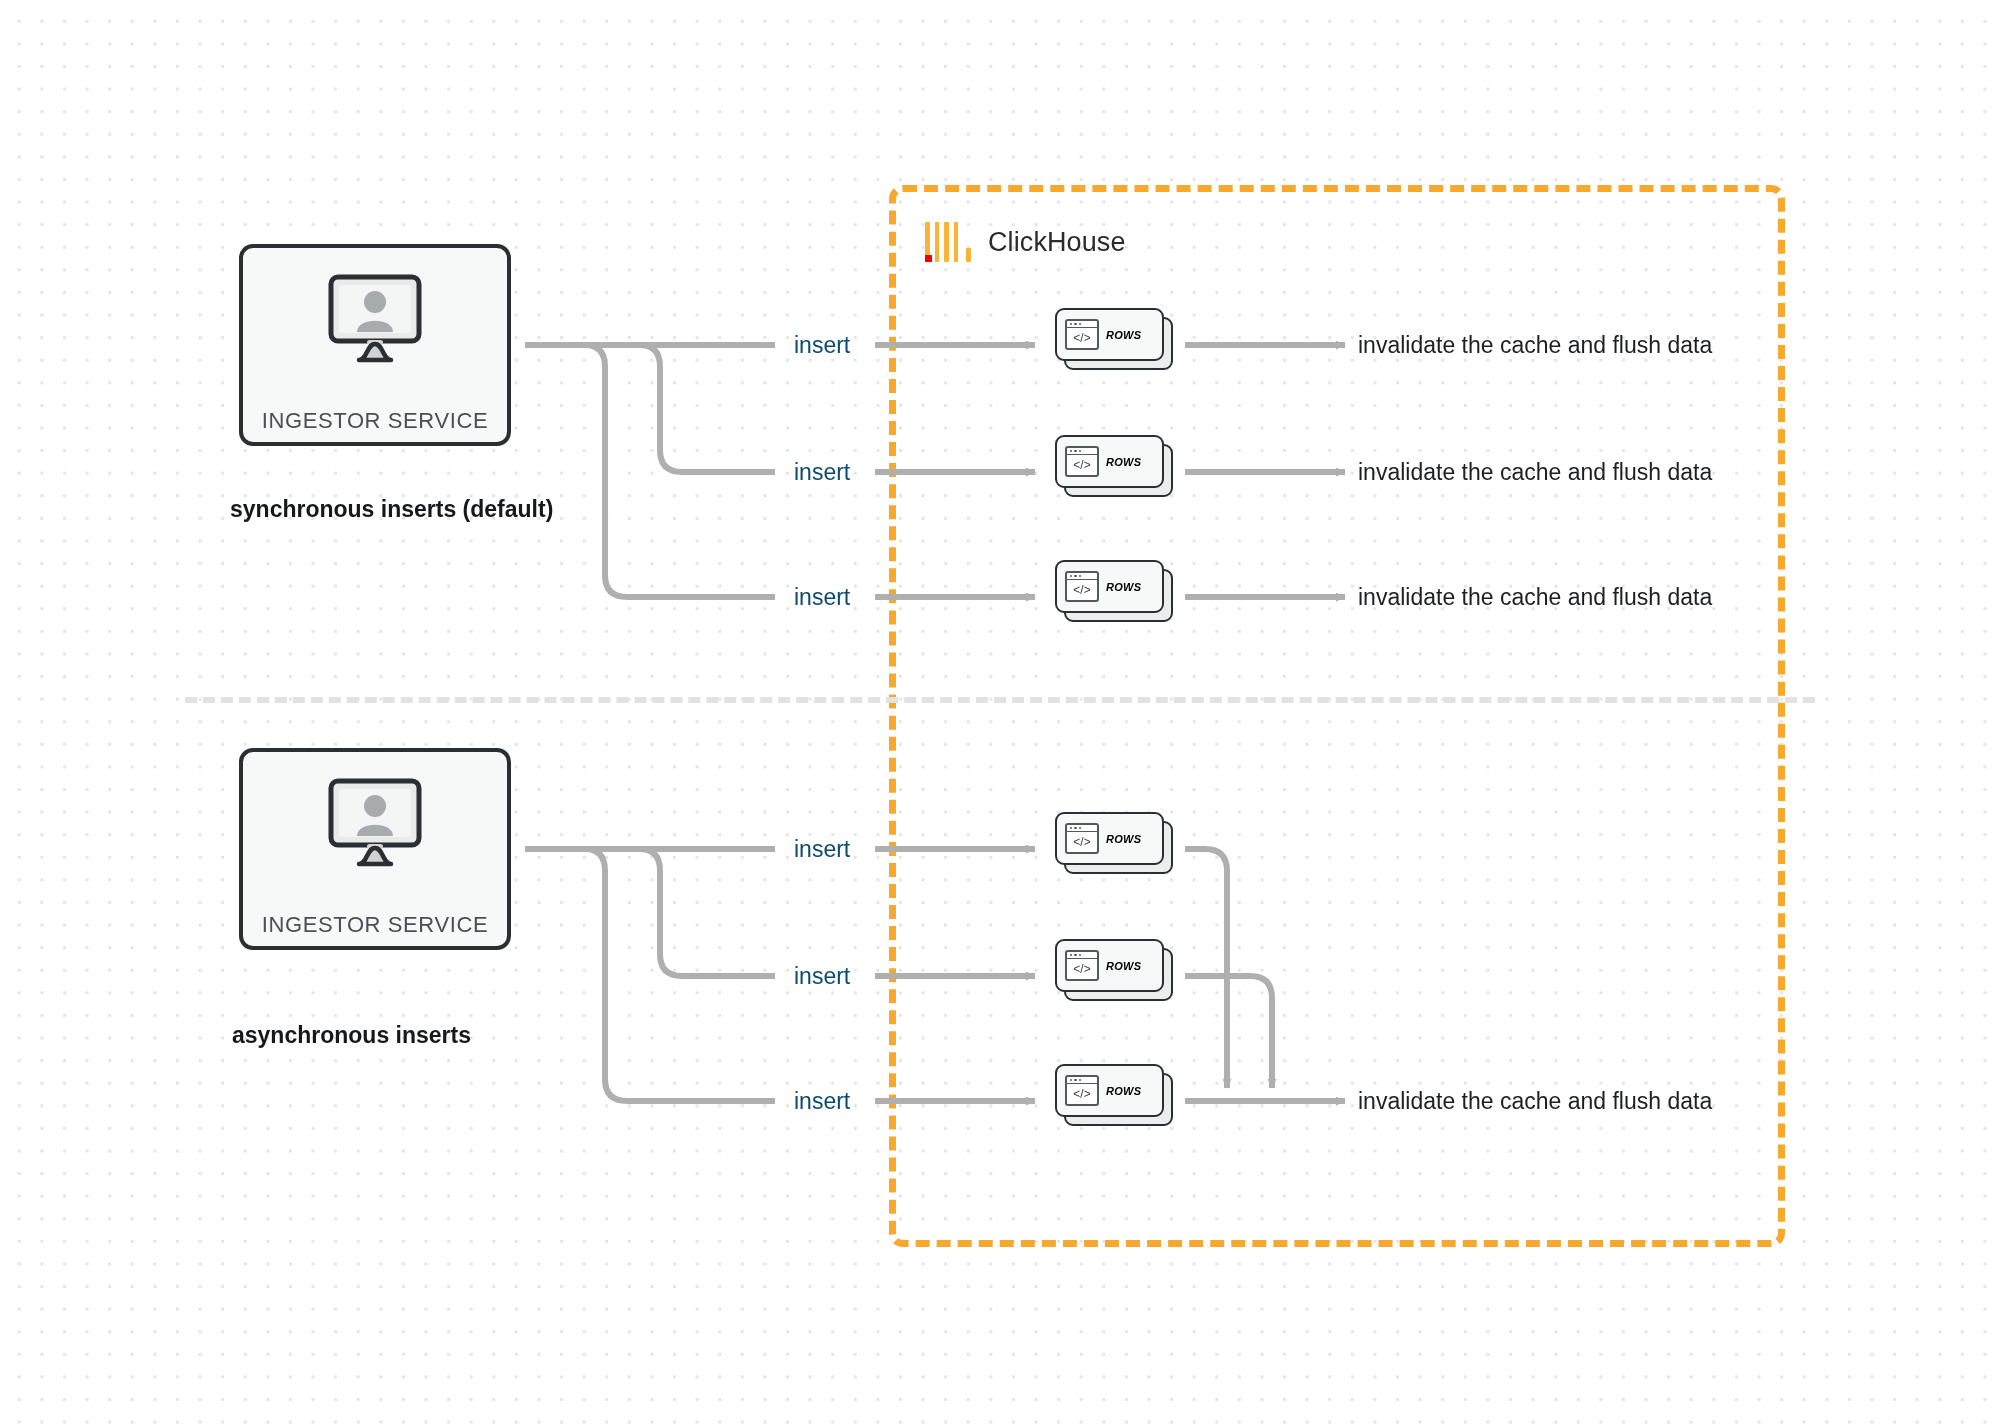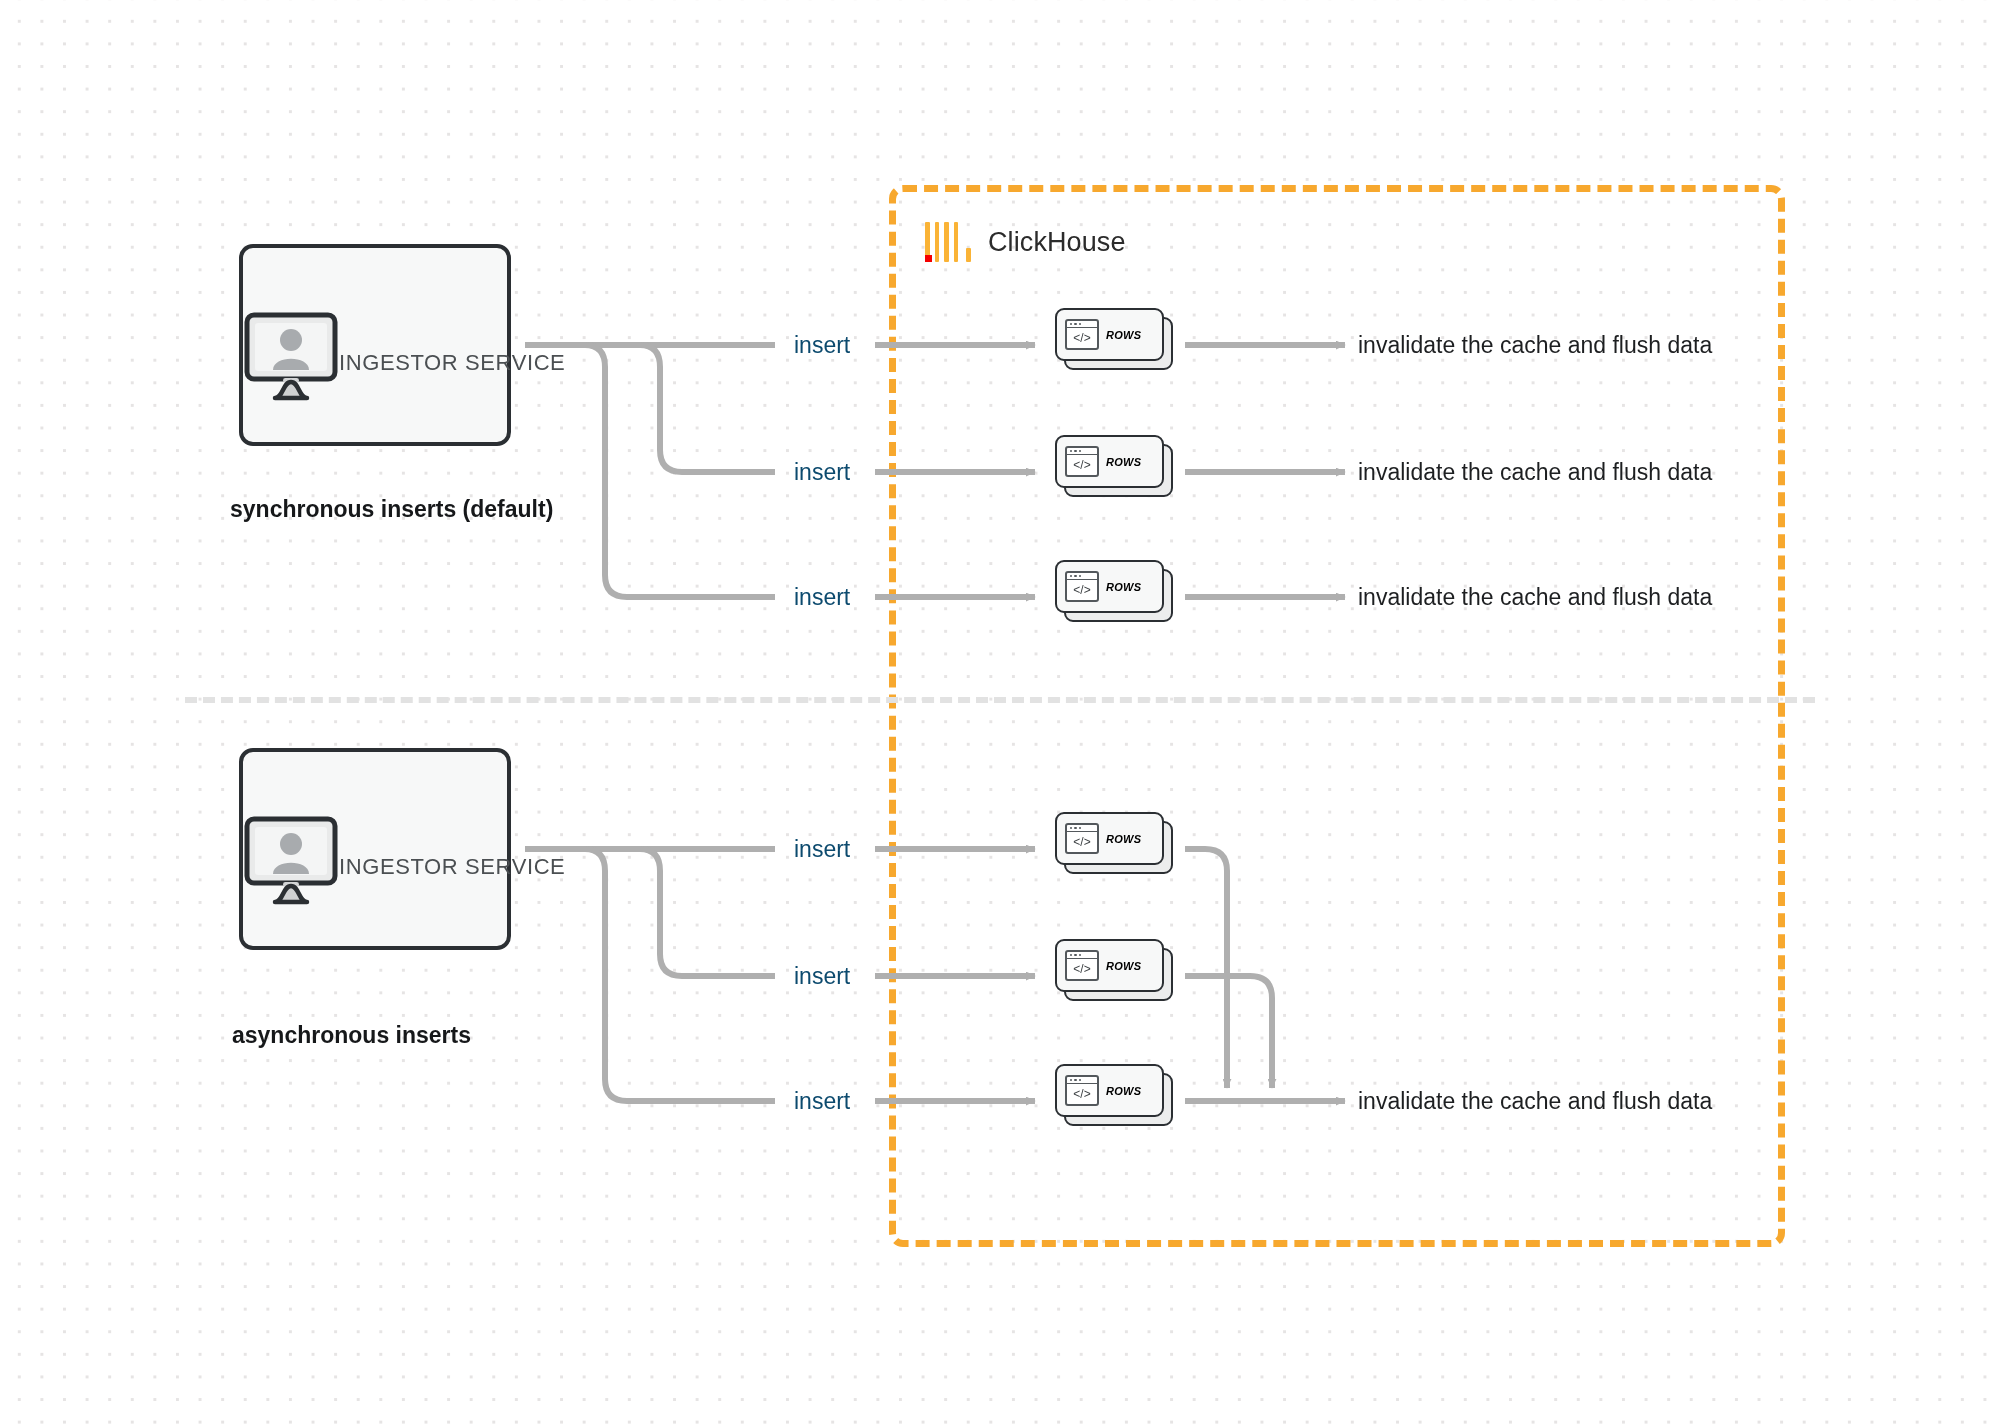--- a/index.html
+++ b/index.html
@@ -89,24 +89,25 @@
   
   .service-box {
     position: absolute;
     width: 272px;
     height: 202px;
     background: #f7f8f8;
     border: 4px solid #2b2f33;
     border-radius: 14px;
     box-sizing: border-box;
     display: flex;
-    flex-direction: row;
+    flex-direction: column;
     align-items: center;
     justify-content: flex-start;
     padding-top: 26px;
+    gap: 32px;
   }
   .service-label {
     margin-top: 10px;
     font-size: 22px;
     color: #4b4f52;
     letter-spacing: 0.6px;
     white-space: nowrap;
   }
   .monitor {
     position: relative;

